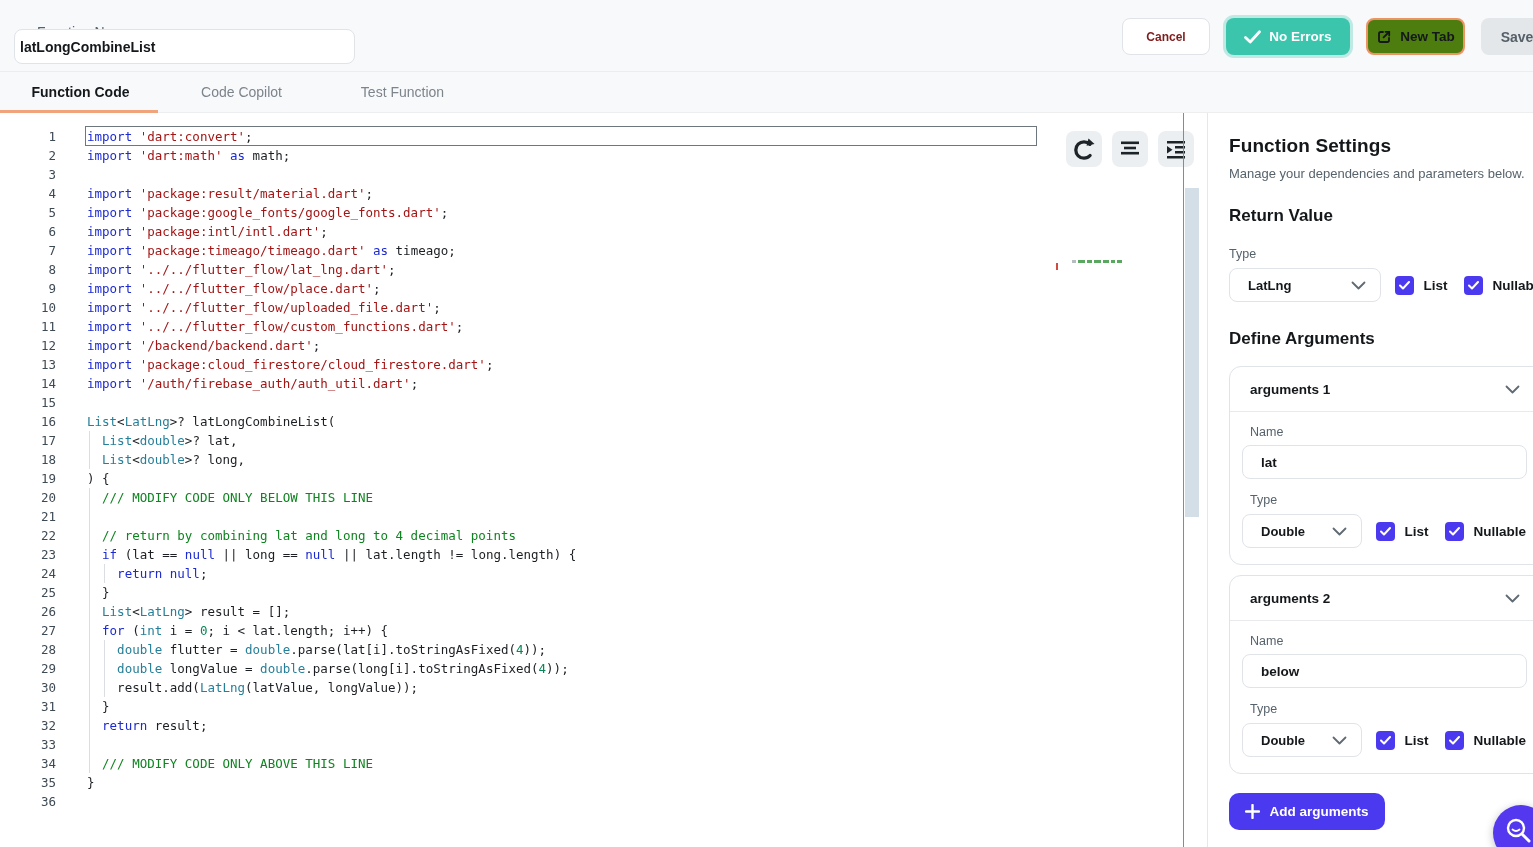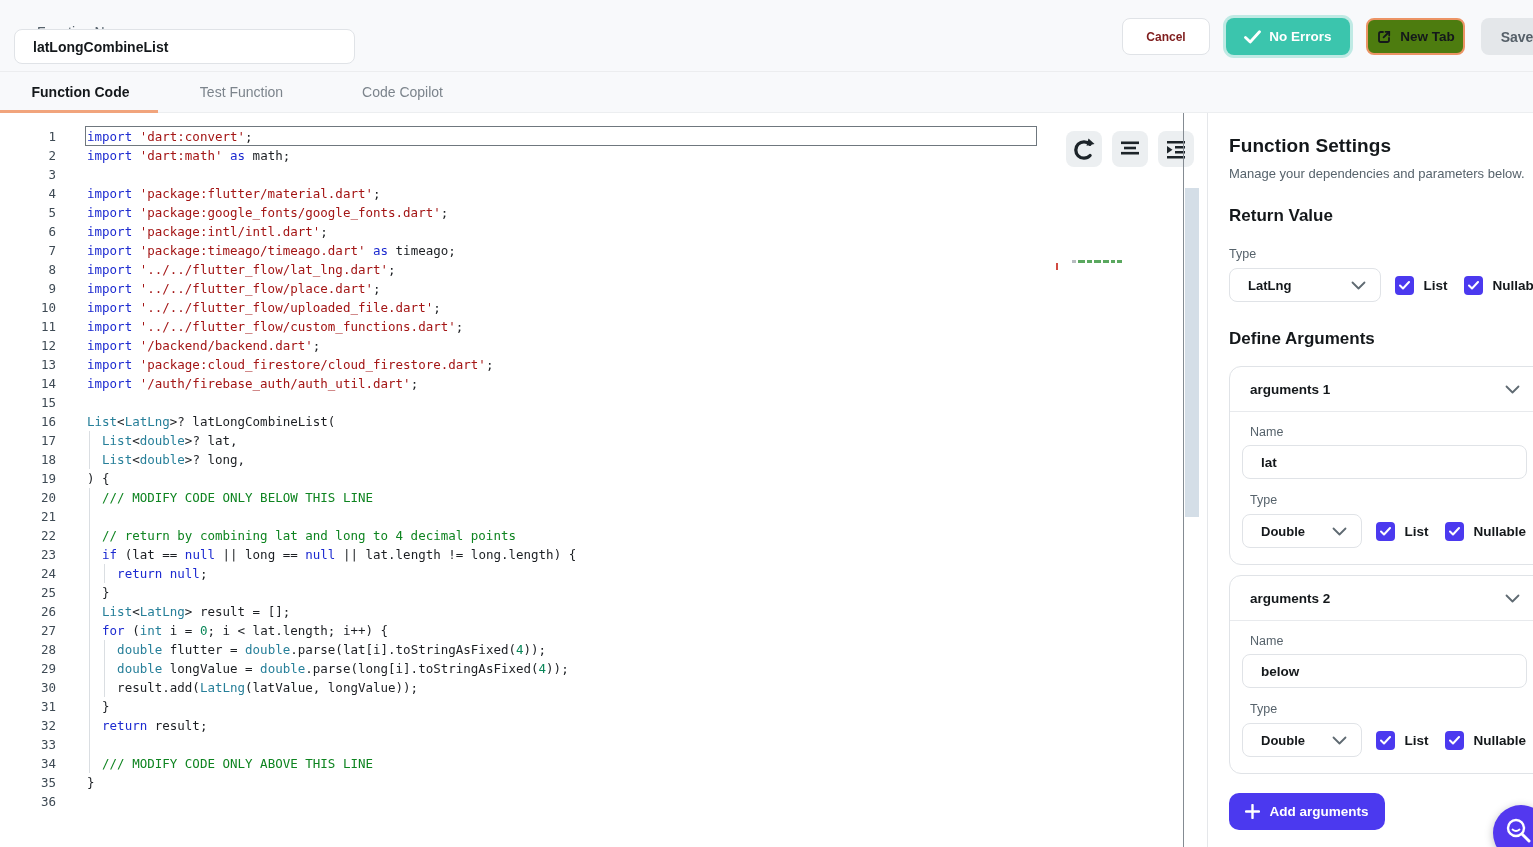--- a/index.html
+++ b/index.html
@@ -6,21 +6,21 @@
   html,body { width:1533px; height:847px; overflow:hidden; background:#fff;
     font-family:"Liberation Sans", sans-serif; color:#14181b; }
   .app { position:relative; width:1533px; height:847px; }
 
   
   .header { position:absolute; left:0; top:0; width:1533px; height:72px;
     background:#f8f9fb; border-bottom:1px solid #ecedef; }
   .fn-label { position:absolute; left:17px; top:24px; font-size:14px; color:#57636c;margin-left:20px; }
   .fn-input { position:absolute; left:14px; top:29px; width:341px; height:35px;
     background:#fff; border:1px solid #e0e3e7; border-radius:8px;
-    display:flex; align-items:center; padding-left:18px; }
+    display:flex; align-items:center; padding-left:5px; }
   .fn-input span { font-size:14px; font-weight:700; color:#14181b; }
   .header-actions { position:absolute; top:18px; right:-20px; display:flex;
     align-items:center; gap:16px; }
   .btn { height:37px; border:none; border-radius:8px; font-family:"Liberation Sans",sans-serif;
     font-size:13.5px; font-weight:700; display:flex; align-items:center; justify-content:center;
     gap:8px; cursor:pointer; white-space:nowrap; }
   .btn-cancel { width:88px; background:#fff; border:1.5px solid #e0e3e7; color:#7f1d1d; font-weight:600; font-size:12px;}
   .btn-no-errors { width:124px; background:#3bc5ad; color:#fff;
     box-shadow:0 0 0 3px rgba(61,200,175,.30); }
   .btn-new-tab { width:99px; background:#4d7c0f; border:2px solid #ec9465; color:#14181b; }
@@ -130,31 +130,31 @@
             <path d="M13 3L7.6 8.4" fill="none" stroke="#14181b" stroke-width="1.8" stroke-linecap="round"></path>
           </svg>
         <span>New Tab</span>
       </button>
       <button class="btn btn-save">Save</button>
     </div>
   </div>
 
   <div class="tabbar">
     <div class="tab active">Function Code</div>
+    <div class="tab">Code Copilot</div>
     <div class="tab">Test Function</div>
-    <div class="tab">Code Copilot</div>
   </div>
 
   <div class="editor">
     <div class="current-line-box"></div>
     <div class="code-lines" id="code-lines">
         <div class="code-line"><span class="ln">1</span><span class="code-text"><span class="tk-kw">import</span><span class="tk-pl"> </span><span class="tk-str">'dart:convert'</span><span class="tk-pl">;</span></span></div>
         <div class="code-line"><span class="ln">2</span><span class="code-text"><span class="tk-kw">import</span><span class="tk-pl"> </span><span class="tk-str">'dart:math'</span><span class="tk-pl"> </span><span class="tk-kw">as</span><span class="tk-pl"> math;</span></span></div>
         <div class="code-line"><span class="ln">3</span><span class="code-text"></span></div>
-        <div class="code-line"><span class="ln">4</span><span class="code-text"><span class="tk-kw">import</span><span class="tk-pl"> </span><span class="tk-str">'package:flutter/material.dart'</span><span class="tk-pl">;</span></span></div>
+        <div class="code-line"><span class="ln">4</span><span class="code-text"><span class="tk-kw">import</span><span class="tk-pl"> </span><span class="tk-str">'package:result/material.dart'</span><span class="tk-pl">;</span></span></div>
         <div class="code-line"><span class="ln">5</span><span class="code-text"><span class="tk-kw">import</span><span class="tk-pl"> </span><span class="tk-str">'package:google_fonts/google_fonts.dart'</span><span class="tk-pl">;</span></span></div>
         <div class="code-line"><span class="ln">6</span><span class="code-text"><span class="tk-kw">import</span><span class="tk-pl"> </span><span class="tk-str">'package:intl/intl.dart'</span><span class="tk-pl">;</span></span></div>
         <div class="code-line"><span class="ln">7</span><span class="code-text"><span class="tk-kw">import</span><span class="tk-pl"> </span><span class="tk-str">'package:timeago/timeago.dart'</span><span class="tk-pl"> </span><span class="tk-kw">as</span><span class="tk-pl"> timeago;</span></span></div>
         <div class="code-line"><span class="ln">8</span><span class="code-text"><span class="tk-kw">import</span><span class="tk-pl"> </span><span class="tk-str">'../../flutter_flow/lat_lng.dart'</span><span class="tk-pl">;</span></span></div>
         <div class="code-line"><span class="ln">9</span><span class="code-text"><span class="tk-kw">import</span><span class="tk-pl"> </span><span class="tk-str">'../../flutter_flow/place.dart'</span><span class="tk-pl">;</span></span></div>
         <div class="code-line"><span class="ln">10</span><span class="code-text"><span class="tk-kw">import</span><span class="tk-pl"> </span><span class="tk-str">'../../flutter_flow/uploaded_file.dart'</span><span class="tk-pl">;</span></span></div>
         <div class="code-line"><span class="ln">11</span><span class="code-text"><span class="tk-kw">import</span><span class="tk-pl"> </span><span class="tk-str">'../../flutter_flow/custom_functions.dart'</span><span class="tk-pl">;</span></span></div>
         <div class="code-line"><span class="ln">12</span><span class="code-text"><span class="tk-kw">import</span><span class="tk-pl"> </span><span class="tk-str">'/backend/backend.dart'</span><span class="tk-pl">;</span></span></div>
         <div class="code-line"><span class="ln">13</span><span class="code-text"><span class="tk-kw">import</span><span class="tk-pl"> </span><span class="tk-str">'package:cloud_firestore/cloud_firestore.dart'</span><span class="tk-pl">;</span></span></div>
         <div class="code-line"><span class="ln">14</span><span class="code-text"><span class="tk-kw">import</span><span class="tk-pl"> </span><span class="tk-str">'/auth/firebase_auth/auth_util.dart'</span><span class="tk-pl">;</span></span></div>

